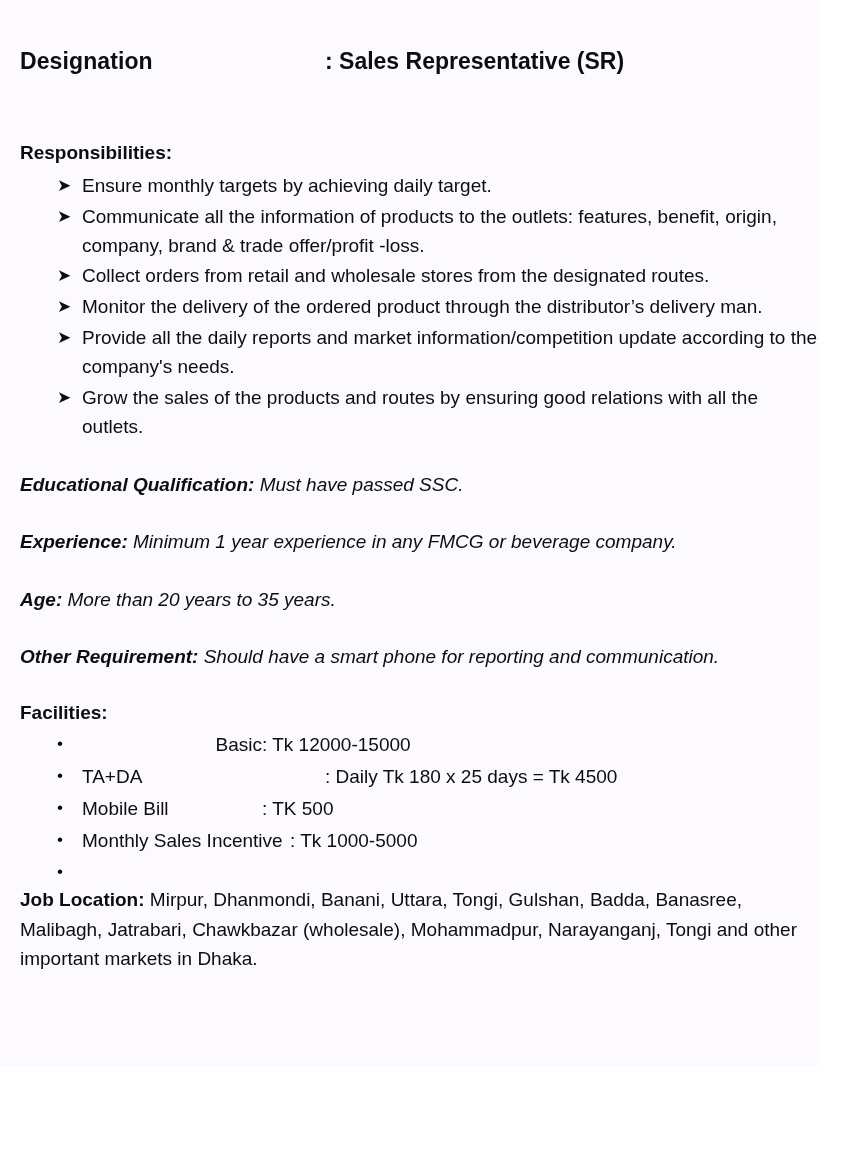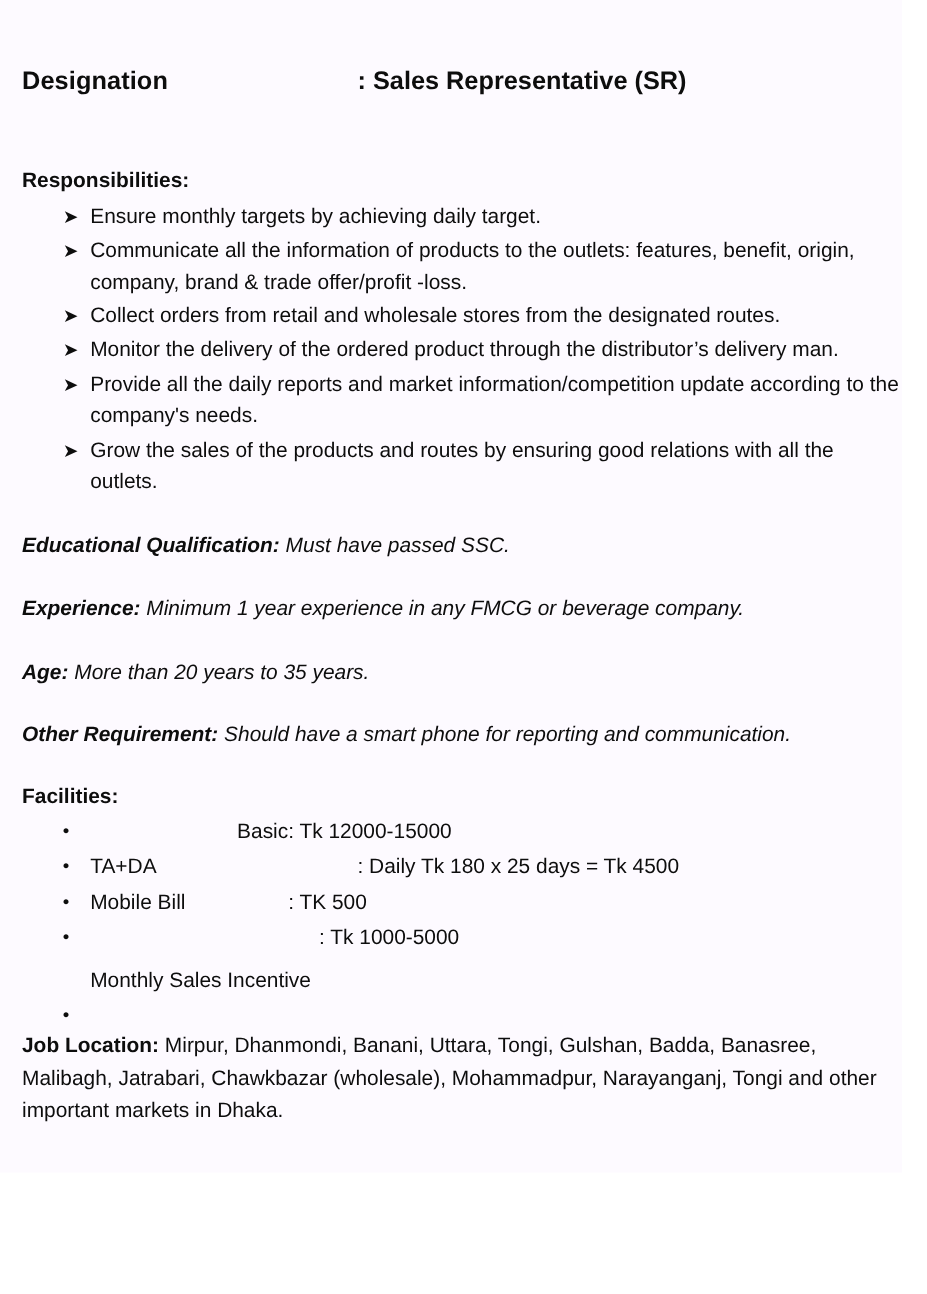--- a/index.html
+++ b/index.html
@@ -25,21 +25,21 @@
     left: 0;
     top: 0;
     width: 820px;
     height: 1066px;
     background: #fdfaff;
     z-index: 0;
   }
   .content {
     position: relative;
     z-index: 1;
-    padding: 12px 20px;
+    padding: 0 20px;
     color: #0d0d0d;
     font-size: 19px;
     line-height: 1.52;
   }
 
   
   .designation-row {
     display: flex;
     align-items: baseline;
     padding-top: 47px;
@@ -118,21 +118,21 @@
     font-size: 17px;
     line-height: 1.55;
   }
   ul.dot-list li .fac-name {
     display: inline-block;
   }
   
   li.fac-basic .fac-name   { width: 180px; text-align: right; }
   li.fac-tada  .fac-name   { width: 243px; }
   li.fac-mobile .fac-name  { width: 180px; }
-  li.fac-incentive .fac-name { width: 208px; margin-top: 39px; }
+  li.fac-incentive .fac-name { width: 208px; }
   .fac-value { display: inline-block; }
 
   .loc-block {
     margin-top: 26px;
     max-width: 790px;
     line-height: 1.57;
   }
   .loc-block .lead { font-weight: bold; }
 
   .closing {

